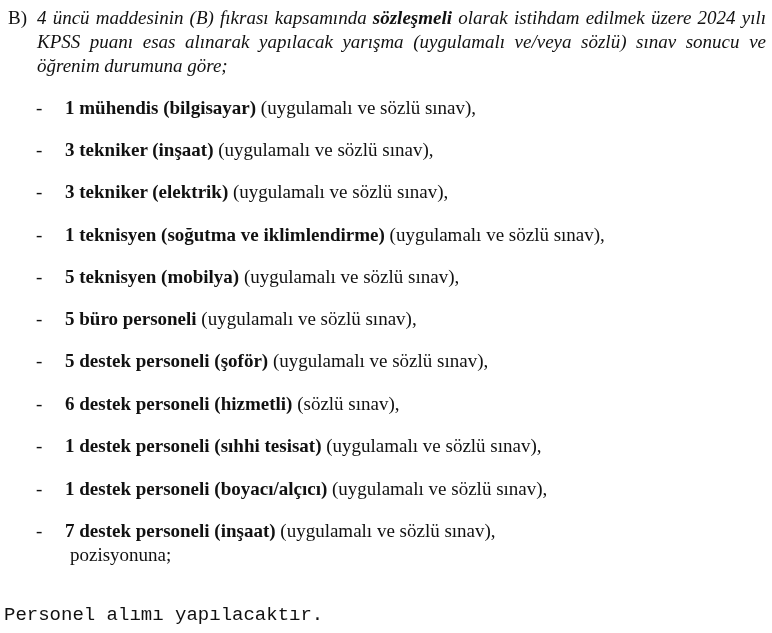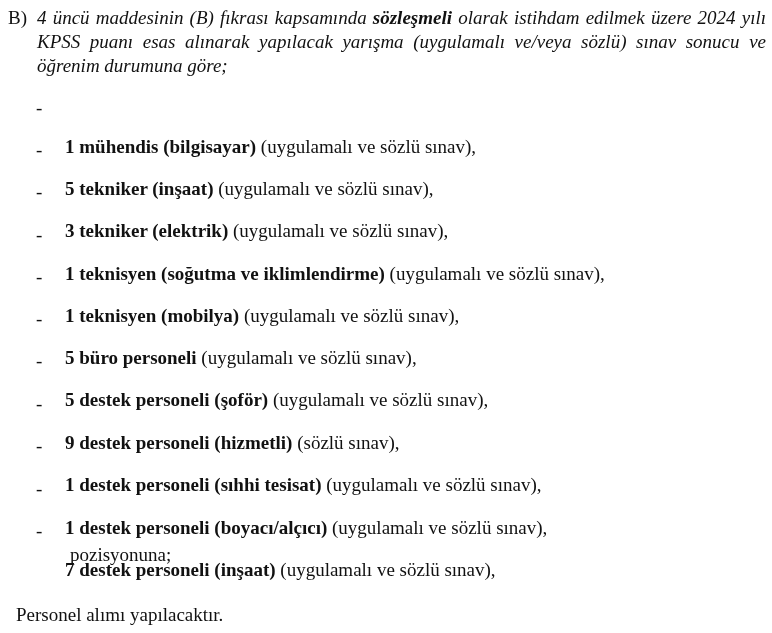--- a/index.html
+++ b/index.html
@@ -50,75 +50,75 @@
   }
   .item .dash {
     position: absolute;
     left: 36px;
     top: 0;
   }
   .item .content {
     position: absolute;
     left: 65px;
     top: 0;
-    margin-top: 39px;
   }
   .closing-inline {
     position: absolute;
     left: 70px;
     top: 542px;
     line-height: 26px;
   }
   .closing {
     position: absolute;
-    left: 16px;
+    left: 4px;
     top: 602px;
     line-height: 26px;
+    font-family: Liberation Mono, monospace;
   }
 </style>
 </head>
 <body>
 
 <div class="para-b">
   <span class="label">B)</span>
   <div class="body"><span>4 üncü maddesinin (B) fıkrası kapsamında </span><span class="bold">sözleşmeli</span><span> olarak istihdam edilmek üzere 2024 yılı KPSS puanı esas alınarak yapılacak yarışma (uygulamalı ve/veya sözlü) sınav sonucu ve öğrenim durumuna göre;</span></div>
 </div>
 
 <div class="list">
   <div class="item" style="top:0px">
     <span class="dash">-</span>
     <span class="content"><span class="bold">1 mühendis (bilgisayar)</span><span> (uygulamalı ve sözlü sınav),</span></span>
   </div>
   <div class="item" style="top:42px">
     <span class="dash">-</span>
-    <span class="content"><span class="bold">5 tekniker (inşaat)</span><span> (uygulamalı ve sözlü sınav),</span></span>
+    <span class="content"><span class="bold">3 tekniker (inşaat)</span><span> (uygulamalı ve sözlü sınav),</span></span>
   </div>
   <div class="item" style="top:84px">
     <span class="dash">-</span>
     <span class="content"><span class="bold">3 tekniker (elektrik)</span><span> (uygulamalı ve sözlü sınav),</span></span>
   </div>
   <div class="item" style="top:127px">
     <span class="dash">-</span>
     <span class="content"><span class="bold">1 teknisyen (soğutma ve iklimlendirme)</span><span> (uygulamalı ve sözlü sınav),</span></span>
   </div>
   <div class="item" style="top:169px">
     <span class="dash">-</span>
-    <span class="content"><span class="bold">1 teknisyen (mobilya)</span><span> (uygulamalı ve sözlü sınav),</span></span>
+    <span class="content"><span class="bold">5 teknisyen (mobilya)</span><span> (uygulamalı ve sözlü sınav),</span></span>
   </div>
   <div class="item" style="top:211px">
     <span class="dash">-</span>
     <span class="content"><span class="bold">5 büro personeli</span><span> (uygulamalı ve sözlü sınav),</span></span>
   </div>
   <div class="item" style="top:253px">
     <span class="dash">-</span>
     <span class="content"><span class="bold">5 destek personeli (şoför)</span><span> (uygulamalı ve sözlü sınav),</span></span>
   </div>
   <div class="item" style="top:296px">
     <span class="dash">-</span>
-    <span class="content"><span class="bold">9 destek personeli (hizmetli)</span><span> (sözlü sınav),</span></span>
+    <span class="content"><span class="bold">6 destek personeli (hizmetli)</span><span> (sözlü sınav),</span></span>
   </div>
   <div class="item" style="top:338px">
     <span class="dash">-</span>
     <span class="content"><span class="bold">1 destek personeli (sıhhi tesisat)</span><span> (uygulamalı ve sözlü sınav),</span></span>
   </div>
   <div class="item" style="top:381px">
     <span class="dash">-</span>
     <span class="content"><span class="bold">1 destek personeli (boyacı/alçıcı)</span><span> (uygulamalı ve sözlü sınav),</span></span>
   </div>
   <div class="item" style="top:423px">

